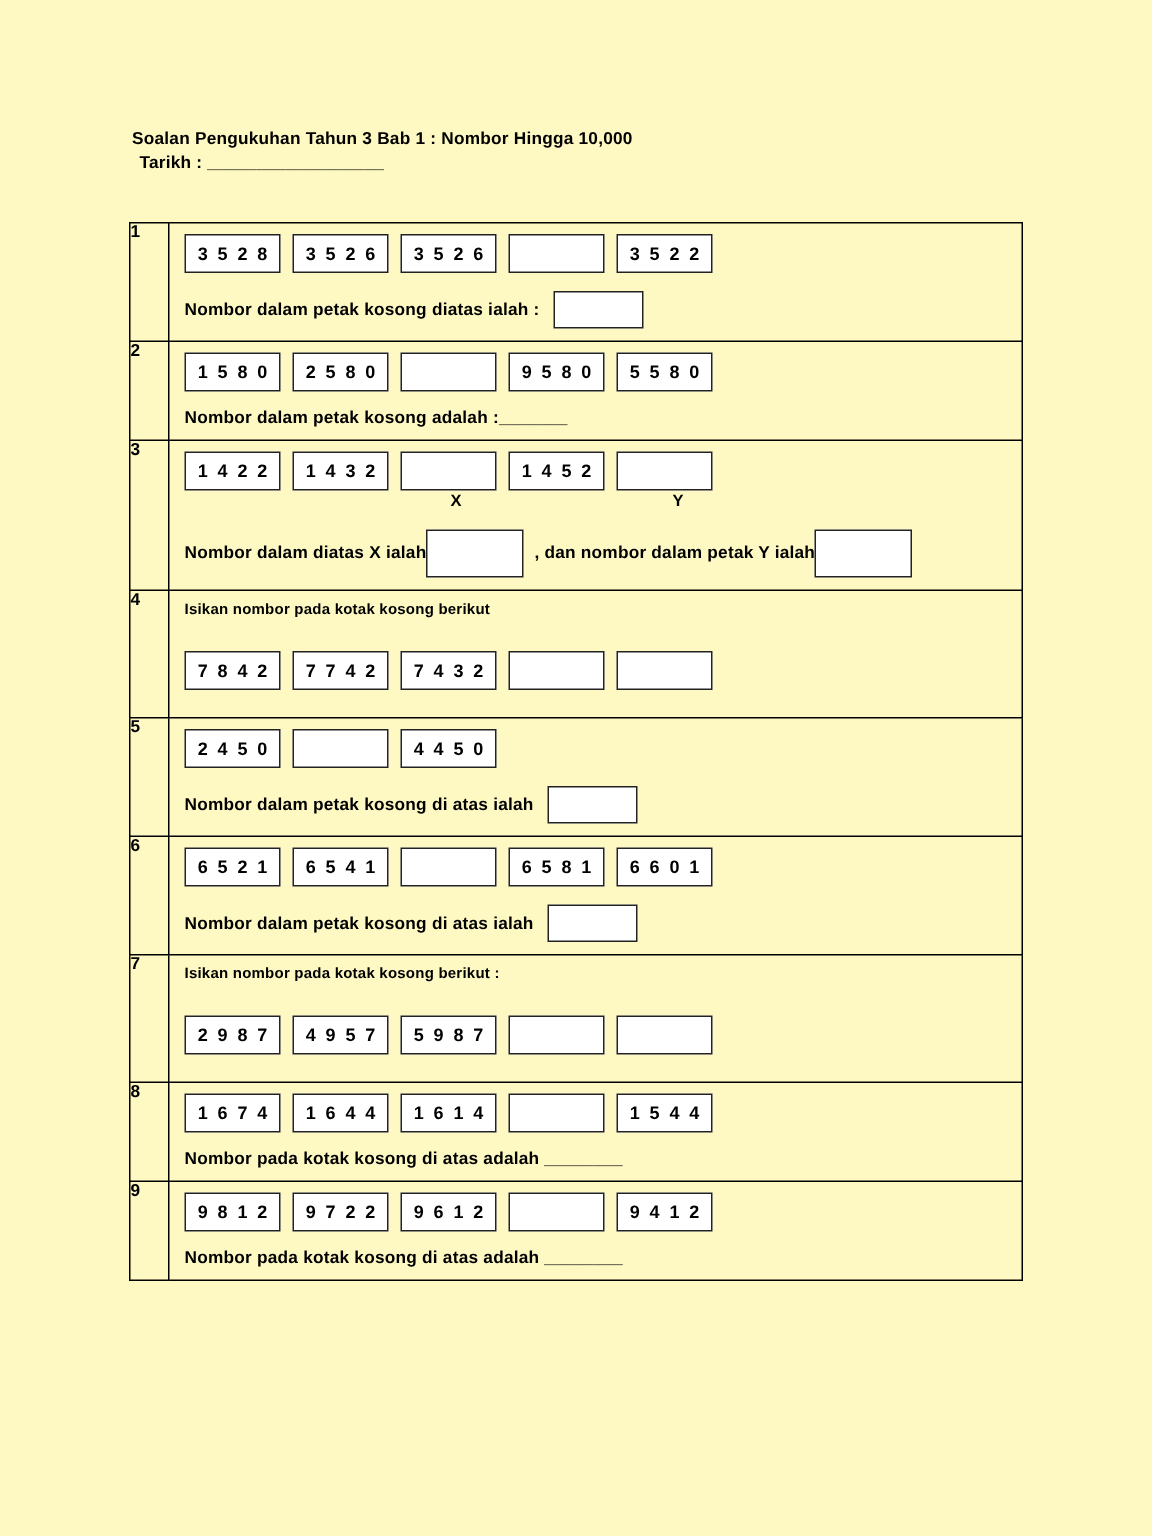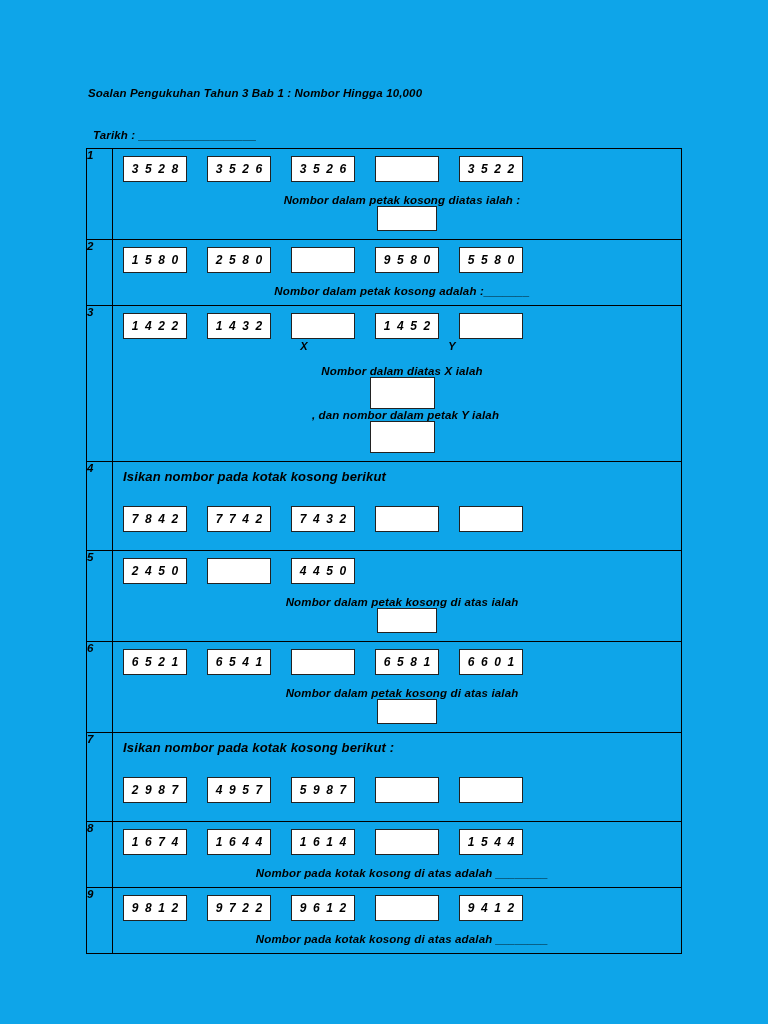--- a/index.html
+++ b/index.html
@@ -16,38 +16,37 @@
     position: relative;
     overflow: hidden;
   }
 
   .page {
     position: absolute;
     left: 0;
     top: 0;
     width: 768px;
     height: 1024px;
-    background: #0ea5e9;
-    font-style: italic;
+    background: #fef9c3;
   }
 
   .doc-title {
     position: absolute;
     left: 88px;
     top: 87px;
     font-size: 11.5px;
     font-weight: bold;
     letter-spacing: 0.15px;
     white-space: nowrap;
   }
 
   .date-line {
     position: absolute;
     left: 93px;
-    top: 129px;
+    top: 103px;
     font-size: 11.5px;
     font-weight: bold;
     letter-spacing: 0.15px;
     white-space: nowrap;
   }
 
   
   table.worksheet {
     position: absolute;
     left: 86px;
@@ -76,21 +75,21 @@
     position: relative;
   }
   .qinner {
     position: relative;
     padding: 7px 0 8px 10px;
   }
 
   
   .boxrow {
     display: flex;
-    gap: 20px;
+    gap: 8px;
     align-items: flex-end;
   }
   .numbox {
     width: 62px;
     height: 24px;
     border: 1.6px solid #222;
     box-sizing: content-box;
     display: flex;
     align-items: center;
     justify-content: center;
@@ -119,39 +118,38 @@
 
   
   .stmt {
     display: flex;
     align-items: center;
     font-size: 11.5px;
     font-weight: bold;
     letter-spacing: 0.15px;
     margin-top: 12px;
     white-space: nowrap;
-    flex-direction: column;
   }
   .stmt .ansbox {
     width: 58px;
     height: 23px;
     border: 1.4px solid #222;
     margin-left: 9px;
     background: #fff;
   }
   .stmt .ansbox.tight {
     margin-left: 0px;
     height: 30px;
     width: 63px;
   }
   .stmt .tailtext {
     margin-left: 7px;
   }
   .instr {
-    font-size: 13px;
+    font-size: 10px;
     font-weight: bold;
     letter-spacing: 0.15px;
     white-space: nowrap;
   }
   .spacer-12 { height: 22px; }
   .fillpad { height: 10px; }
 </style>
 </head>
 <body>
 

